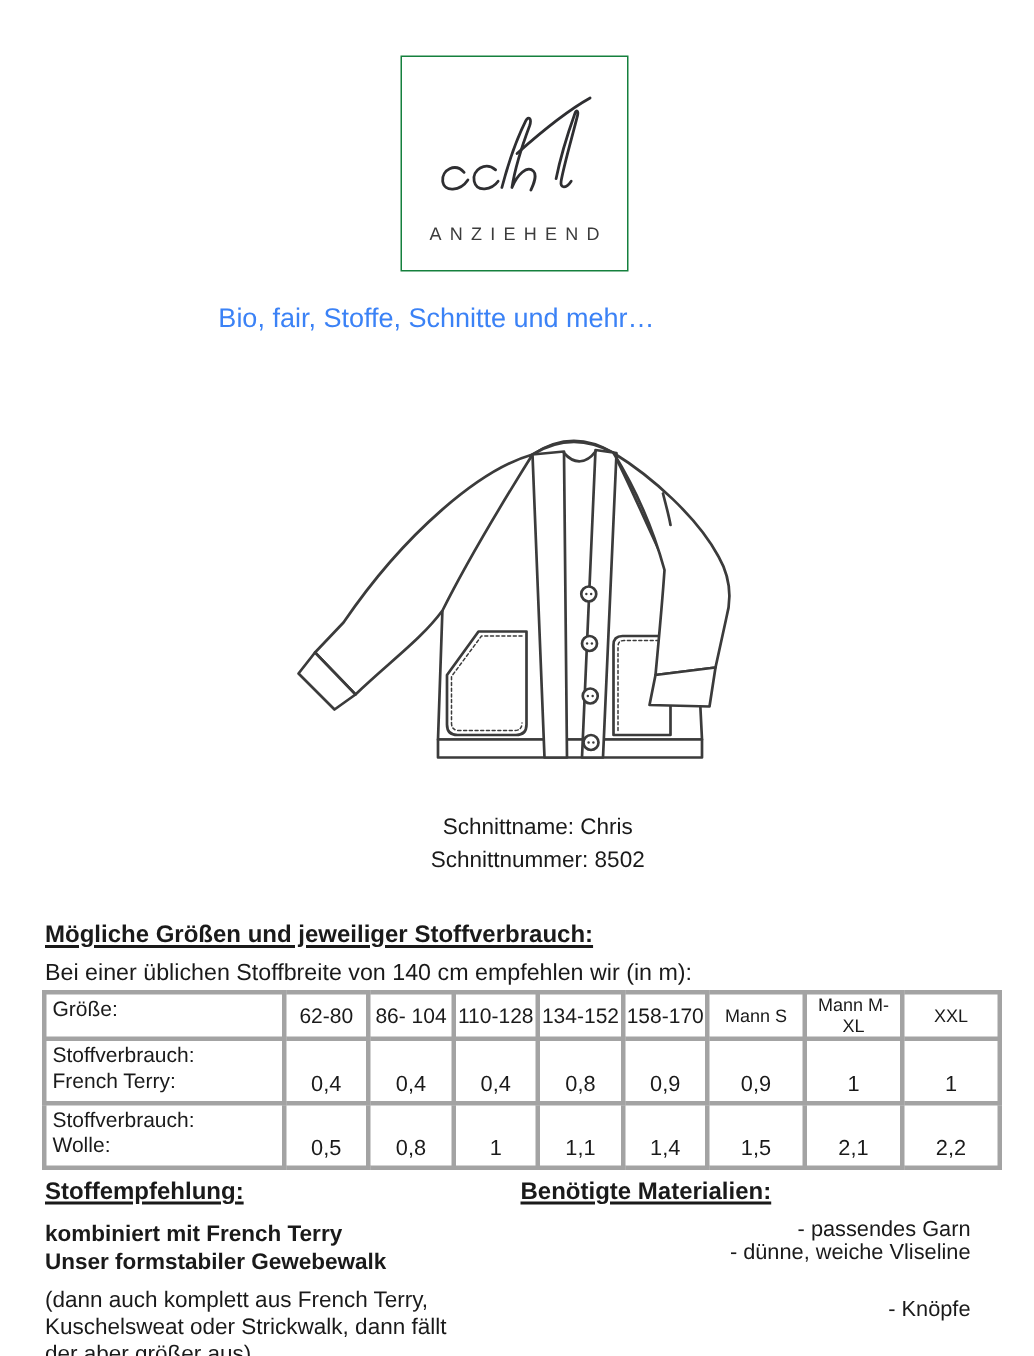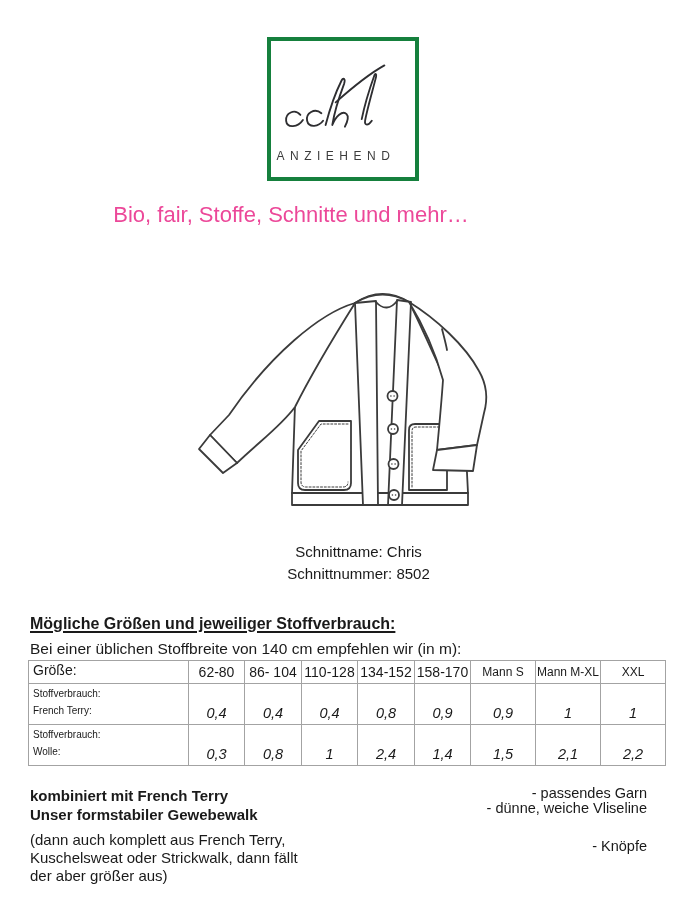--- a/index.html
+++ b/index.html
@@ -3,58 +3,58 @@
 <meta charset="utf-8">
 <style>
   html,body{margin:0;padding:0;background:#ffffff;}
   .page{
     position:relative;width:689px;height:904px;background:#ffffff;overflow:hidden;
     font-family:"Liberation Sans","DejaVu Sans",sans-serif;color:#1a1a1a;
   }
   
   .logo-box{
     position:absolute;left:267px;top:37px;width:152px;height:144px;
-    border:4px solid #15803d;box-sizing:border-box;
-    display:flex;flex-direction:column;justify-content:center;
+    border:1px solid #15803d;box-sizing:border-box;
+    display:flex;flex-direction:column;align-items:center;justify-content:center;
   }
   .logo-script{width:126px;height:84px;margin-top:6px;}
   .logo-subtitle{
     font-size:12px;letter-spacing:5.5px;text-indent:5.5px;color:#3c3c3c;
     margin-top:3px;white-space:nowrap;
   }
   
   .tagline{
     position:absolute;left:0;top:202px;width:582px;text-align:center;
-    font-size:22px;color:#ec4899;
+    font-size:18px;color:#3b82f6;
   }
   
   .jacket{position:absolute;left:185px;top:283px;width:320px;height:240px;}
   
   .pattern-name{position:absolute;left:14px;top:543px;width:689px;text-align:center;font-size:15px;}
   .pattern-number{position:absolute;left:14px;top:565px;width:689px;text-align:center;font-size:15px;}
   
   .sizes-heading{
     position:absolute;left:30px;top:615px;font-size:16px;font-weight:bold;
     text-decoration:underline;text-decoration-thickness:1.5px;text-underline-offset:2px;
   }
   .sizes-intro{position:absolute;left:30px;top:640px;font-size:15.5px;}
   table.sizes{
     position:absolute;left:28px;top:660px;border-collapse:collapse;table-layout:fixed;width:637px;
   }
   table.sizes td{
-    border:1px solid #a3a3a3;text-align:center;vertical-align:middle;
+    border:3px solid #a3a3a3;text-align:center;vertical-align:middle;
     font-size:14.5px;padding:0;overflow:hidden;
   }
   table.sizes tr.hdr td{height:21px;font-size:14px;}
   table.sizes tr.hdr td.small{font-size:12px;}
   table.sizes td.rowlabel{
-    text-align:left;vertical-align:top;padding:1px 0 0 4px;line-height:17px;font-size:10px;
+    text-align:left;vertical-align:top;padding:1px 0 0 4px;line-height:17px;font-size:14px;
   }
   table.sizes tr.vals td{height:37px;}
-  table.sizes tr.vals td.val{vertical-align:bottom;padding-bottom:3px;font-style:italic;}
+  table.sizes tr.vals td.val{vertical-align:bottom;padding-bottom:3px;}
   
   .col-heading{
     font-size:16px;font-weight:bold;text-decoration:underline;
     text-decoration-thickness:1.5px;text-underline-offset:2px;margin:0 0 9px 0;
   }
   .fabric-col{position:absolute;left:30px;top:786px;width:305px;}
   .fabric-bold{font-size:15px;font-weight:bold;line-height:19px;}
   .fabric-note{font-size:15px;line-height:18px;margin-top:7px;}
   .materials-col{position:absolute;left:347px;top:786px;width:300px;}
   .materials-list{font-size:14.5px;line-height:14.5px;text-align:right;}
@@ -171,45 +171,47 @@
       <td class="val">0,9</td>
       <td class="val">0,9</td>
       <td class="val">1</td>
       <td class="val">1</td>
     </tr>
     <tr class="vals">
       <td class="rowlabel">
         <span>Stoffverbrauch:</span><br>
         <span>Wolle:</span>
       </td>
-      <td class="val">0,3</td>
+      <td class="val">0,5</td>
       <td class="val">0,8</td>
       <td class="val">1</td>
-      <td class="val">2,4</td>
+      <td class="val">1,1</td>
       <td class="val">1,4</td>
       <td class="val">1,5</td>
       <td class="val">2,1</td>
       <td class="val">2,2</td>
     </tr>
   </tbody>
     </table>
 
   <div class="fabric-col">
+    <div class="col-heading">Stoffempfehlung:</div>
     <div class="fabric-bold">
       <div>kombiniert mit French Terry</div>
       <div>Unser formstabiler Gewebewalk</div>
     </div>
     <div class="fabric-note">
       <div>(dann auch komplett aus French Terry,</div>
       <div>Kuschelsweat oder Strickwalk, dann fällt</div>
       <div>der aber größer aus)</div>
     </div>
   </div>
 
   <div class="materials-col">
+    <div class="col-heading">Benötigte Materialien:</div>
     <div class="materials-list">
       <div class="item">- passendes Garn</div>
       <div class="item">- dünne, weiche Vliseline</div>
       <div class="materials-gap"></div>
       <div class="item item-indent">- Knöpfe</div>
     </div>
   </div>
 
 </div>
 

